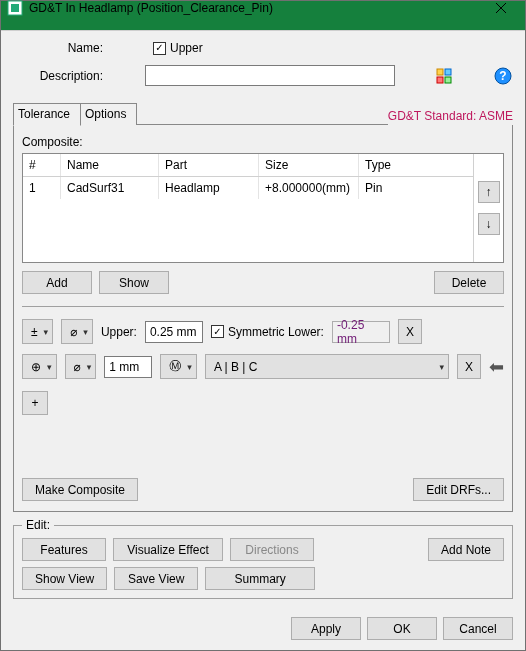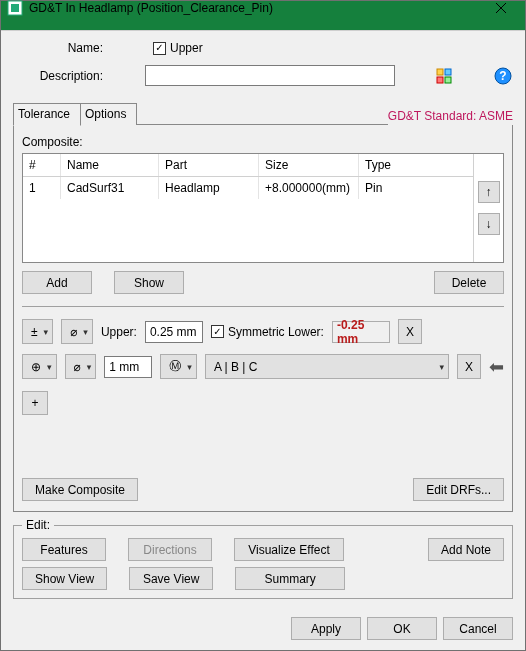--- a/index.html
+++ b/index.html
@@ -30,28 +30,28 @@
   .table-main { flex:1; }
   .thead { display:flex; border-bottom:1px solid #d0d0d0; background:#fff;}
   .th,.td { padding:4px 6px; border-right:1px solid #e4e4e4; overflow:hidden; white-space:nowrap;}
   .th:last-child,.td:last-child{border-right:none;}
   .col-idx{width:38px;} .col-name{width:98px;} .col-part{width:100px;} .col-size{width:100px;} .col-type{flex:1;}
   .trow{display:flex;}
   .table-side { width:30px; border-left:1px solid #d0d0d0; display:flex; flex-direction:column; align-items:center; justify-content:center; gap:10px; background:#fff;}
   .sq-btn { width:22px; height:22px; border:1px solid #adadad; background:#e1e1e1; display:flex; align-items:center; justify-content:center;}
   .btn { height:23px; min-width:70px; padding:0 12px; border:1px solid #adadad; background:#e1e1e1; display:inline-flex; align-items:center; justify-content:center; }
   .btn.disabled { color:#888; }
-  .btn-row { display:flex; gap:22px; margin-top:8px; }
+  .btn-row { display:flex; gap:7px; margin-top:8px; }
   .btn-row .spacer{flex:1;}
   .sep { border-top:1px solid #a0a0a0; margin:12px 0; }
   .tol-row { display:flex; align-items:center; gap:8px; margin-bottom:10px; flex-wrap:nowrap;}
   .sel { height:25px; border:1px solid #adadad; background:#e1e1e1; display:flex; align-items:center; padding:0 4px 0 8px; gap:6px;}
   .sel .caret2{font-size:9px; color:#333;}
   .numbox { width:58px; height:22px; border:1px solid #7a7a7a; background:#fff; display:flex; align-items:center; padding:0 4px;}
-  .numbox.disabled{background:#f0f0f0; color:#b91c1c; border-color:#adadad;font-weight:bold;}
+  .numbox.disabled{background:#f0f0f0; color:#701a75; border-color:#adadad;}
   .wide-sel{flex:1;}
   .x-btn{width:24px;height:25px;border:1px solid #adadad;background:#e1e1e1;display:flex;align-items:center;justify-content:center;}
   .plus-btn{width:26px;height:24px;border:1px solid #adadad;background:#e1e1e1;display:flex;align-items:center;justify-content:center;}
   .arrow-big{font-size:18px; color:#555; line-height:1;}
   fieldset.show { border:1px solid #a0a0a0; margin:6px 0 8px 0; padding:6px 8px 8px 8px;}
   fieldset.show legend{padding:0 4px;}
   .dlg-btns { display:flex; justify-content:flex-end; gap:6px; padding:6px 12px 10px 0;}
   svg{display:block;}
 </style>
 </head>
@@ -226,25 +226,25 @@
           </div>
       </div>
     </div>
 
     <fieldset class="show">
       <legend>Edit:</legend>
       <div class="btn-row" style="margin-top:0">
         <div class="btn" style="min-width:84px">
             <span>Features</span>
           </div>
+        <div class="btn" style="min-width:110px">
+            <span>Visualize Effect</span>
+          </div>
         <div class="btn disabled" style="min-width:84px">
             <span>Directions</span>
-          </div>
-        <div class="btn" style="min-width:110px">
-            <span>Visualize Effect</span>
           </div>
         <div class="spacer"></div>
         <div class="btn">
             <span>Add Note</span>
           </div>
       </div>
       <div class="btn-row" style="margin-top:6px">
         <div class="btn" style="min-width:84px">
             <span>Show View</span>
           </div>

